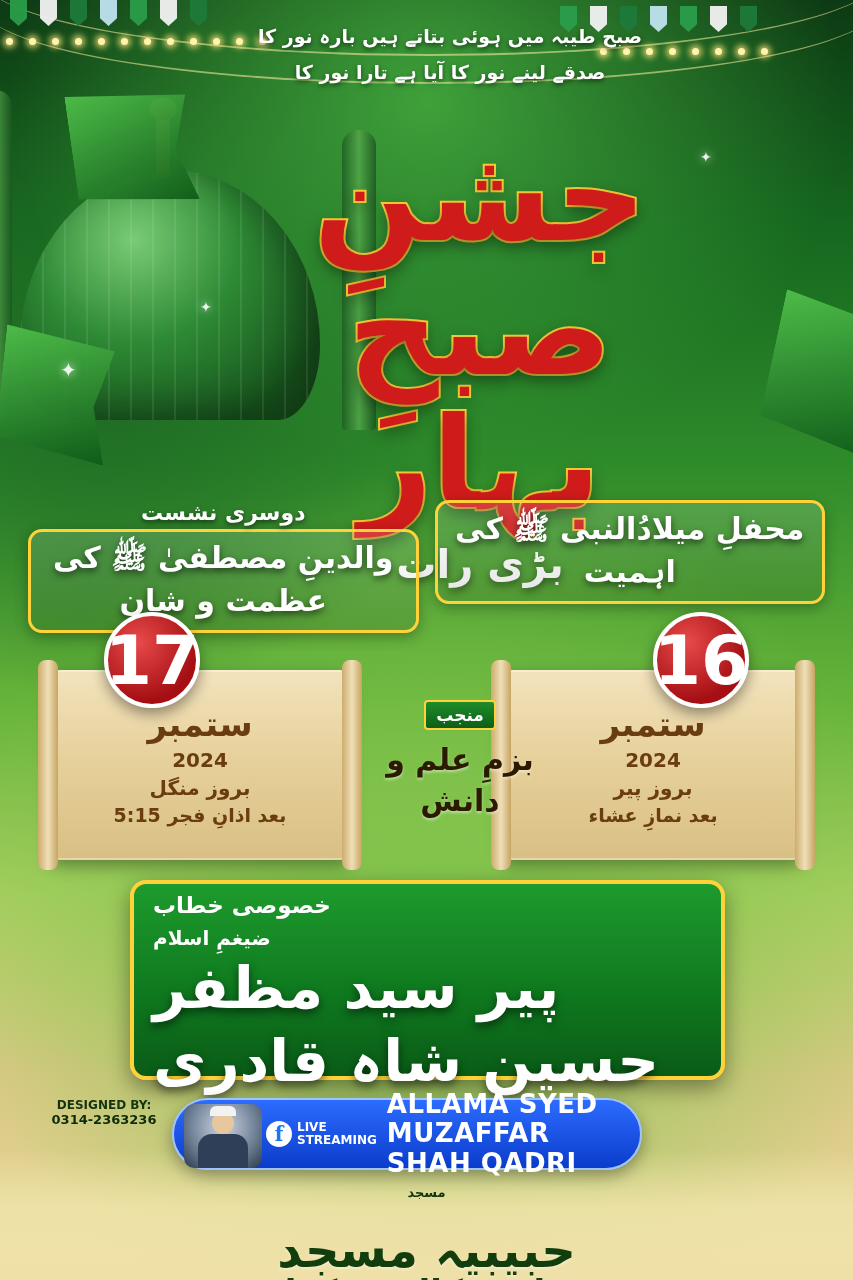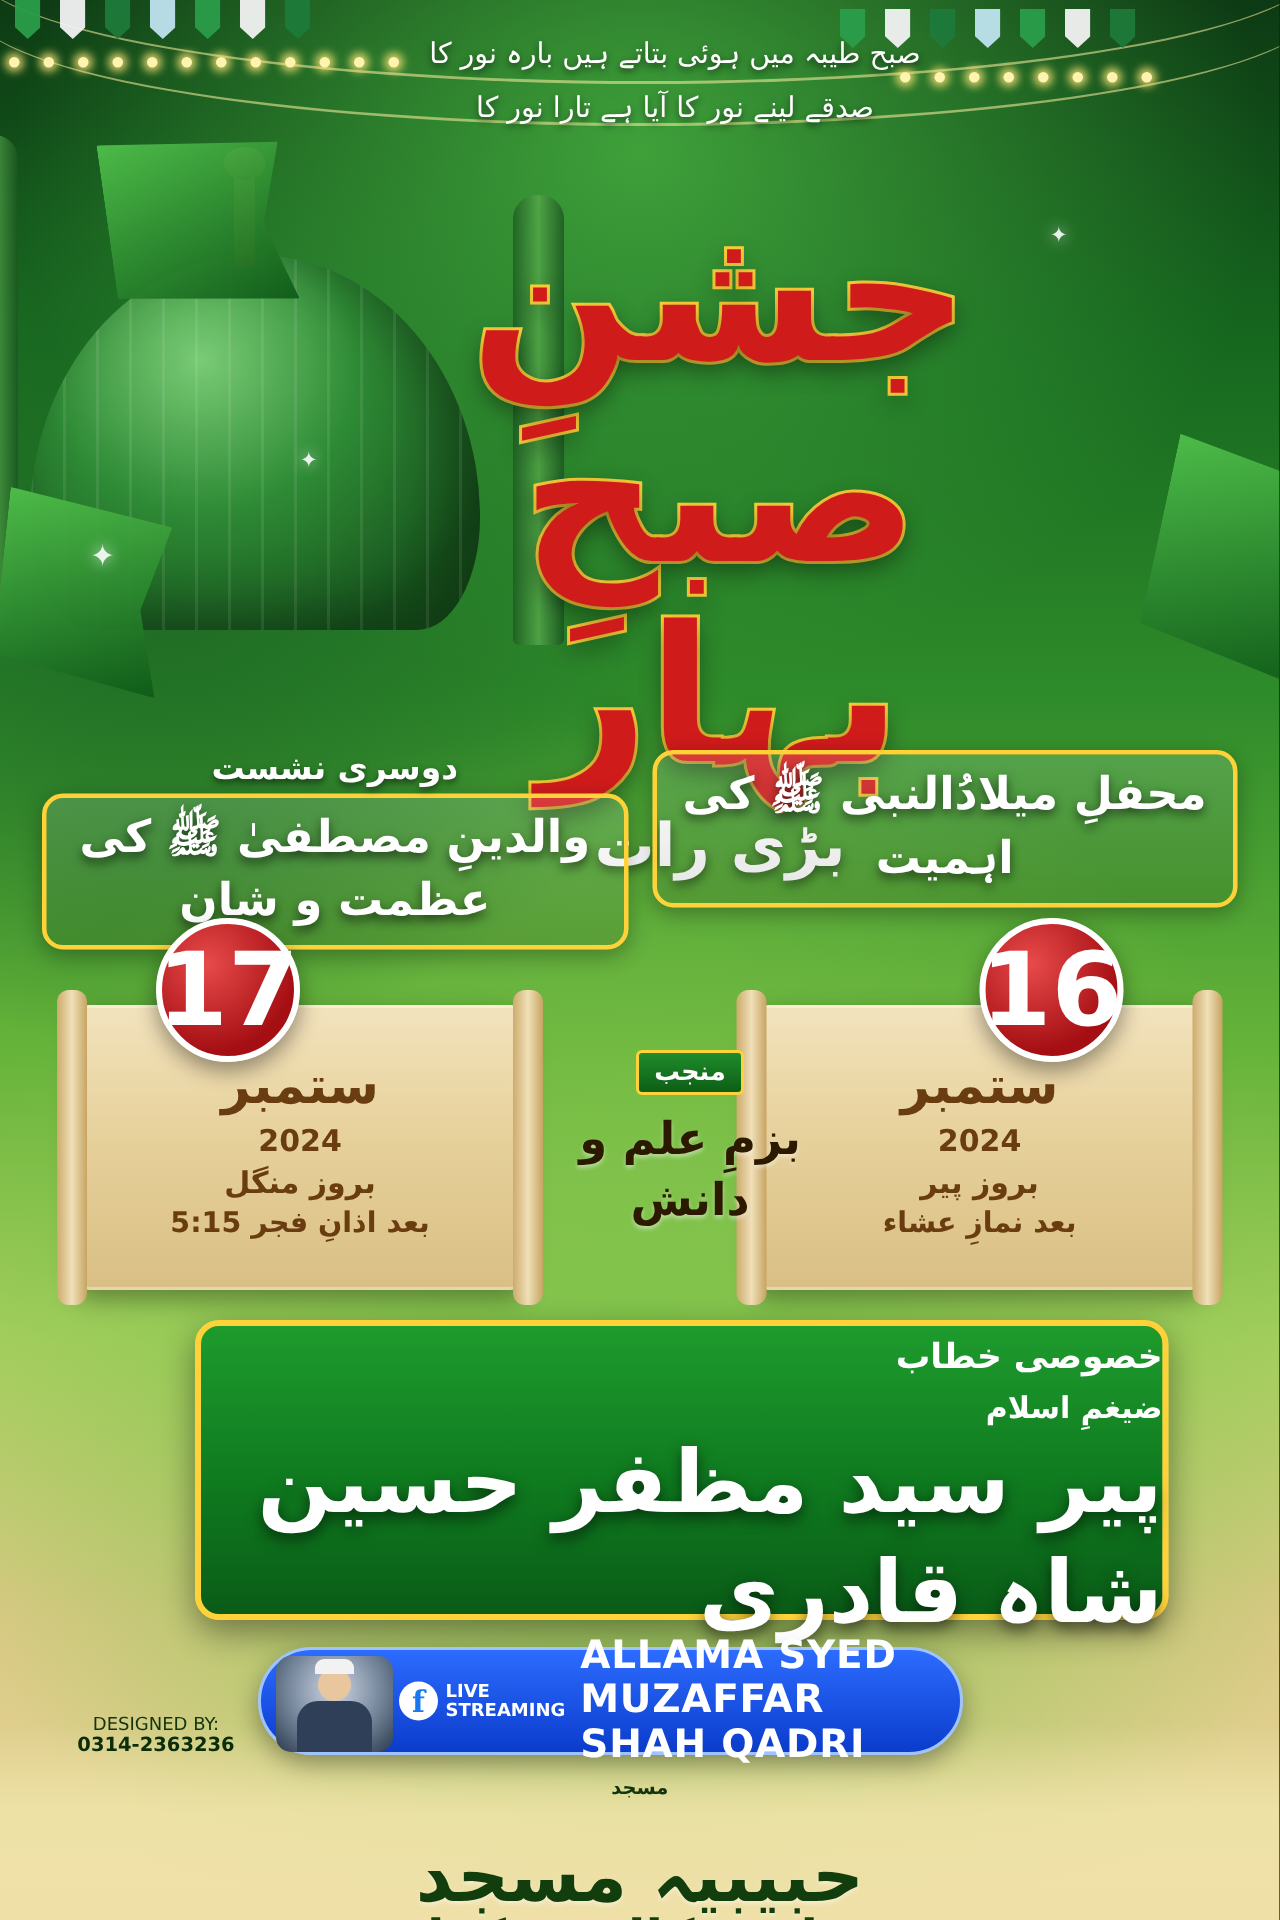--- a/index.html
+++ b/index.html
@@ -92,21 +92,21 @@
     position: absolute; color: #fff; text-shadow: 0 0 10px #fff;
     font-size: 20px; line-height: 1; opacity: .9;
   }
 
   
   .urdu { font-family: "DejaVu Sans", sans-serif; direction: rtl; }
 
   .top-couplet {
     position: absolute; top: 18px; left: 245px; width: 410px;
     text-align: center; color: #ffffff;
-    font-size: 19px; line-height: 1.9; font-weight: normal;
+    font-size: 19px; line-height: 1.9; font-weight: bold;
     text-shadow: 0 2px 5px rgba(0,0,0,0.6);
   }
 
   .title-block {
     position: absolute; top: 130px; left: 255px; width: 450px;
     text-align: center;
   }
   .title-main {
     font-size: 126px; line-height: 1.06; font-weight: bold;
     color: #d01b1b;
@@ -184,40 +184,40 @@
     background: linear-gradient(180deg,#1f8c2a,#0d5e17);
     border: 2px solid #ffd23a; font-size: 17px; font-weight: bold;
   }
   .center-big {
     margin-top: 10px; font-size: 30px; font-weight: bold; line-height: 1.35;
     color: #2b1a00; text-shadow: 0 2px 3px rgba(255,255,255,0.45);
   }
 
   
   .speaker {
-    position: absolute; top: 880px; left: 130px; width: 649px; height: 200px;
+    position: absolute; top: 880px; left: 130px; width: 595px; height: 200px;
     background: linear-gradient(180deg, #1e9b2d 0%, #0f7a1f 55%, #0a5c17 100%);
     border: 4px solid #ffd23a;
     border-radius: 16px;
     box-shadow: 0 8px 22px rgba(0,0,0,0.4);
-    text-align: right; color: #ffffff; padding-top: 8px; padding-left: 19px;
+    text-align: left; color: #ffffff; padding-top: 8px; padding-left: 19px;
   }
   .speaker-kh { font-size: 23px; font-weight: bold; }
   .speaker-sm { font-size: 20px; font-weight: bold; margin-top: 8px; }
   .speaker-name {
     font-size: 58px; font-weight: bold; line-height: 1.25; margin-top: 2px;
     color: #ffffff; text-shadow: 0 4px 10px rgba(0,0,0,0.55);
   }
 
   
   .designer {
     position: absolute; left: 44px; top: 1098px; width: 120px;
     text-align: center; color: #123;
   }
-  .designer-label { font-size: 12px; font-weight: normal; color: #14340f; margin-top: 44px; }
+  .designer-label { font-size: 12px; font-weight: bold; color: #14340f; }
   .designer-card {
     margin-top: 2px; background: linear-gradient(180deg,#1a4ecd,#0a2a86);
     border-radius: 8px; padding: 4px 4px 2px; color: #fff;
   }
   .designer-brand { font-family: "DejaVu Serif", serif; font-size: 19px; font-style: italic; }
   .designer-sub { font-size: 10px; }
   .designer-phone { font-size: 13px; font-weight: bold; color: #0b2d0a; }
 
   
   .livebar {

